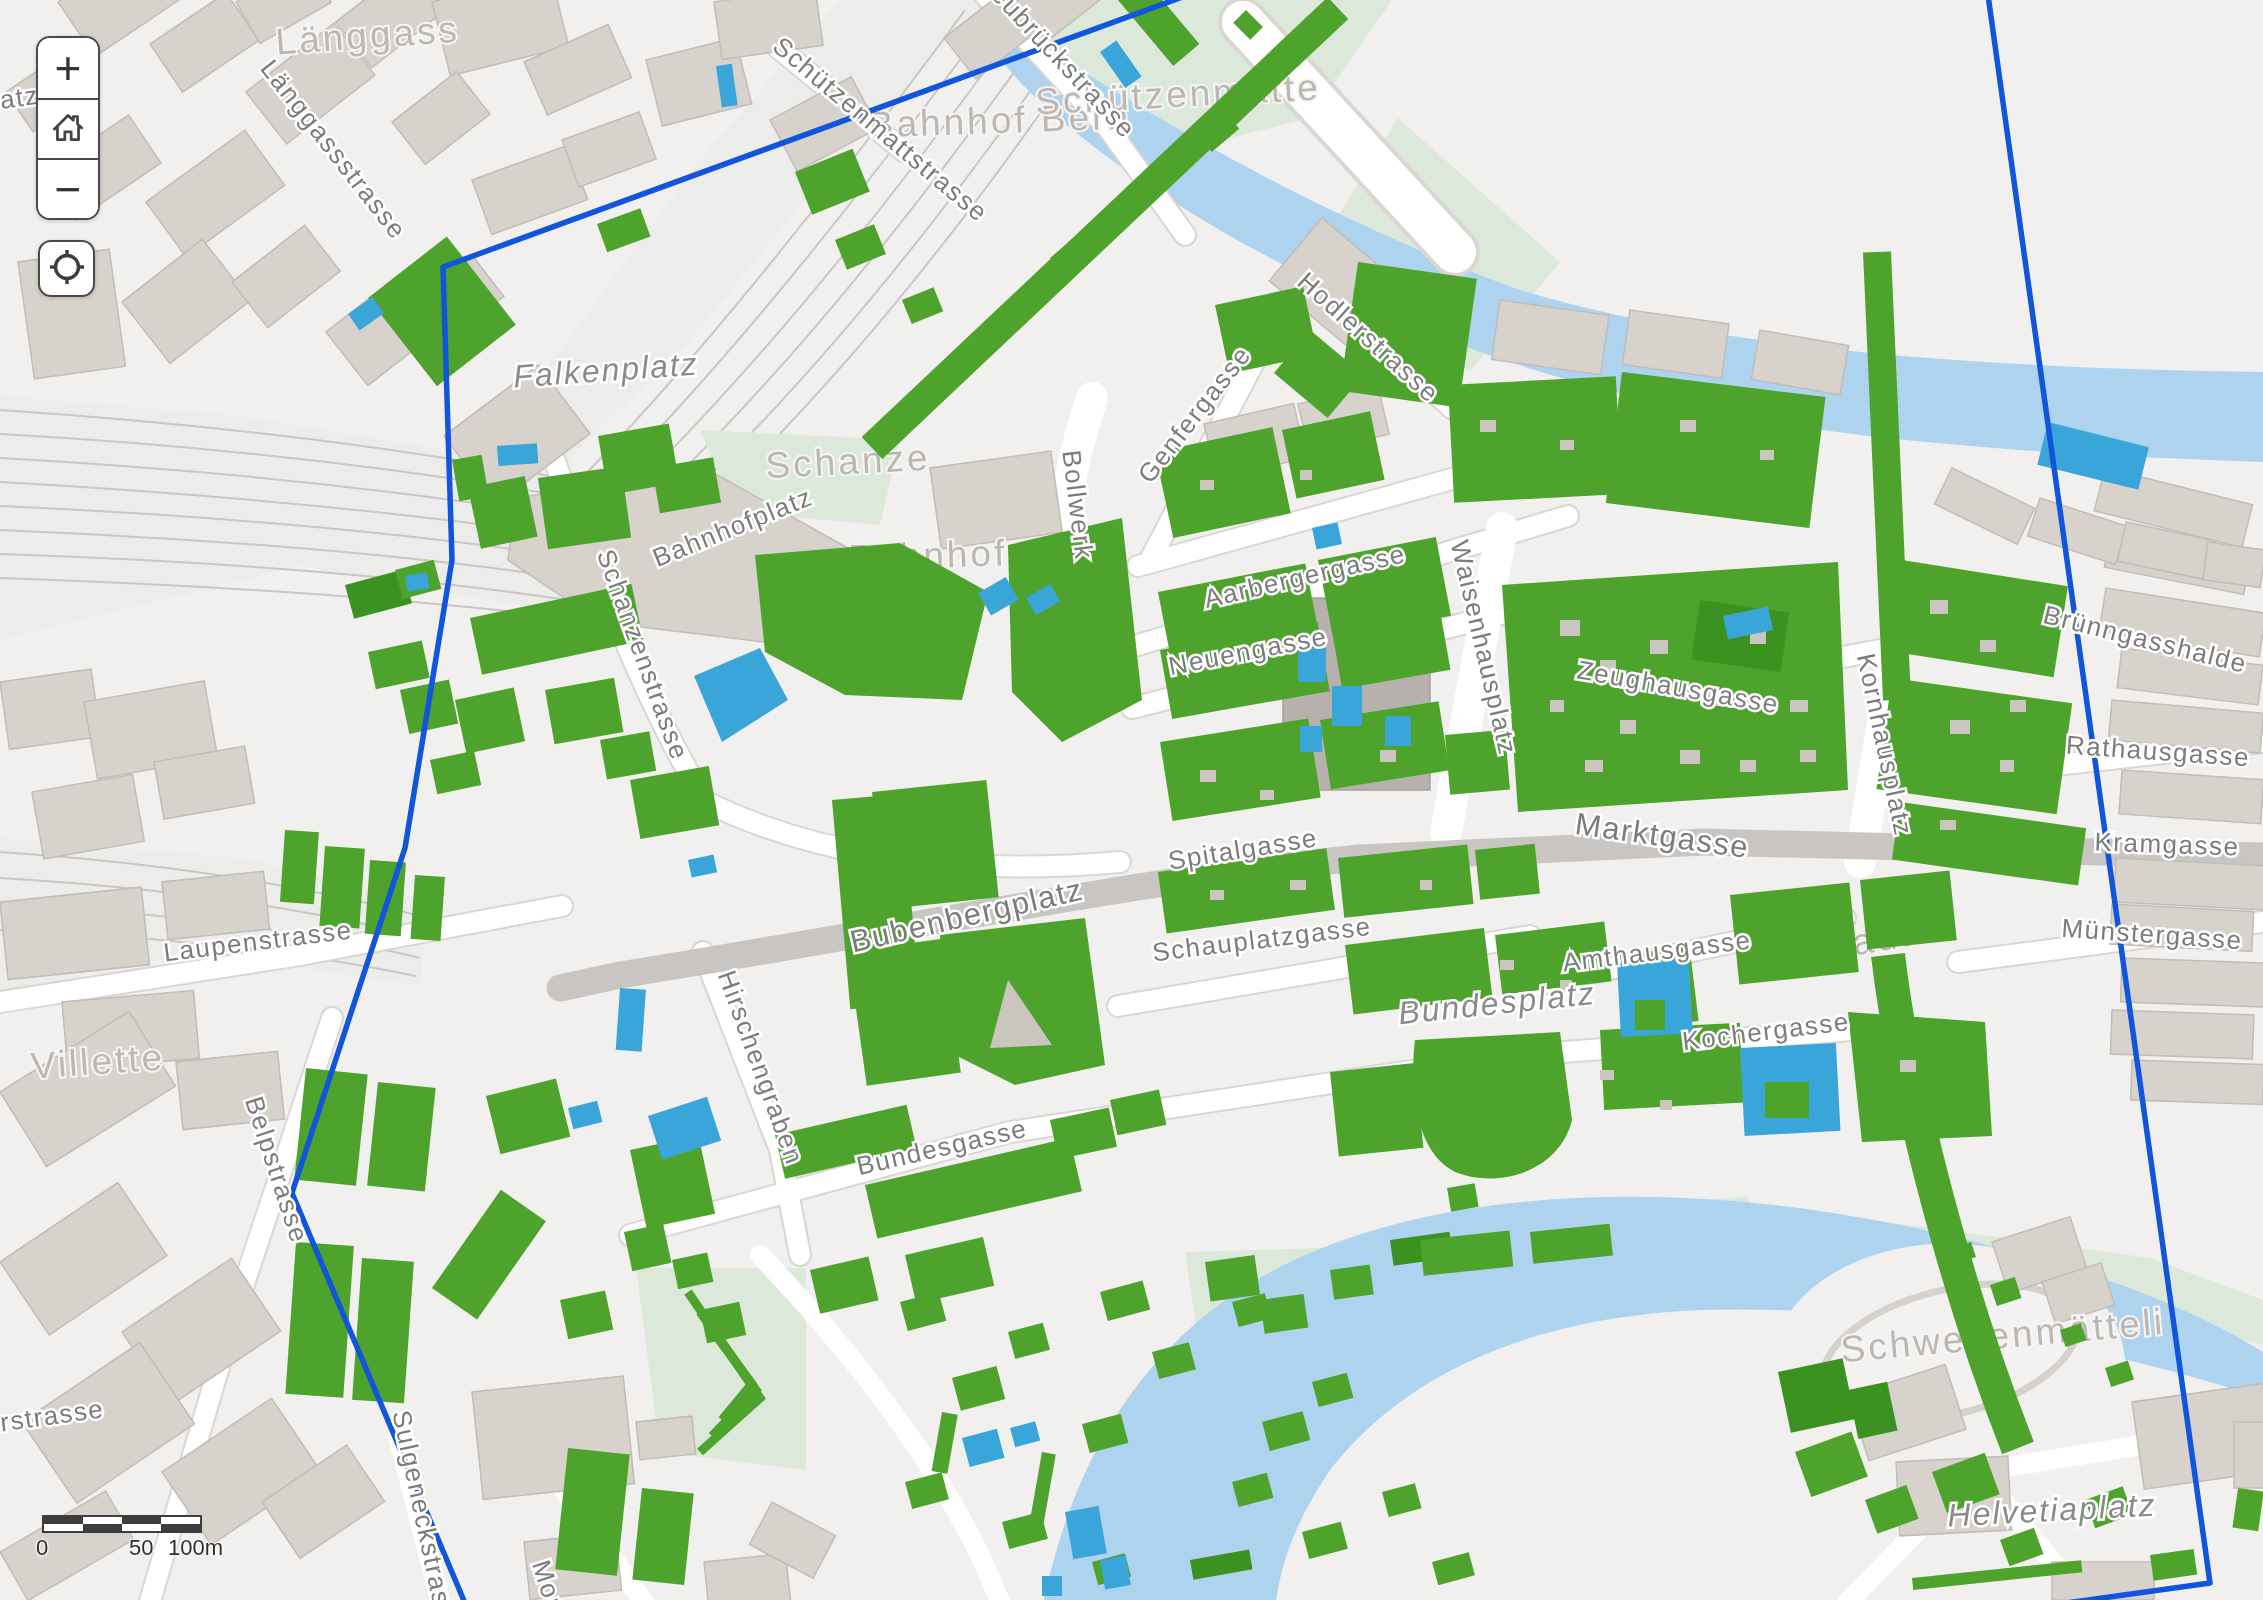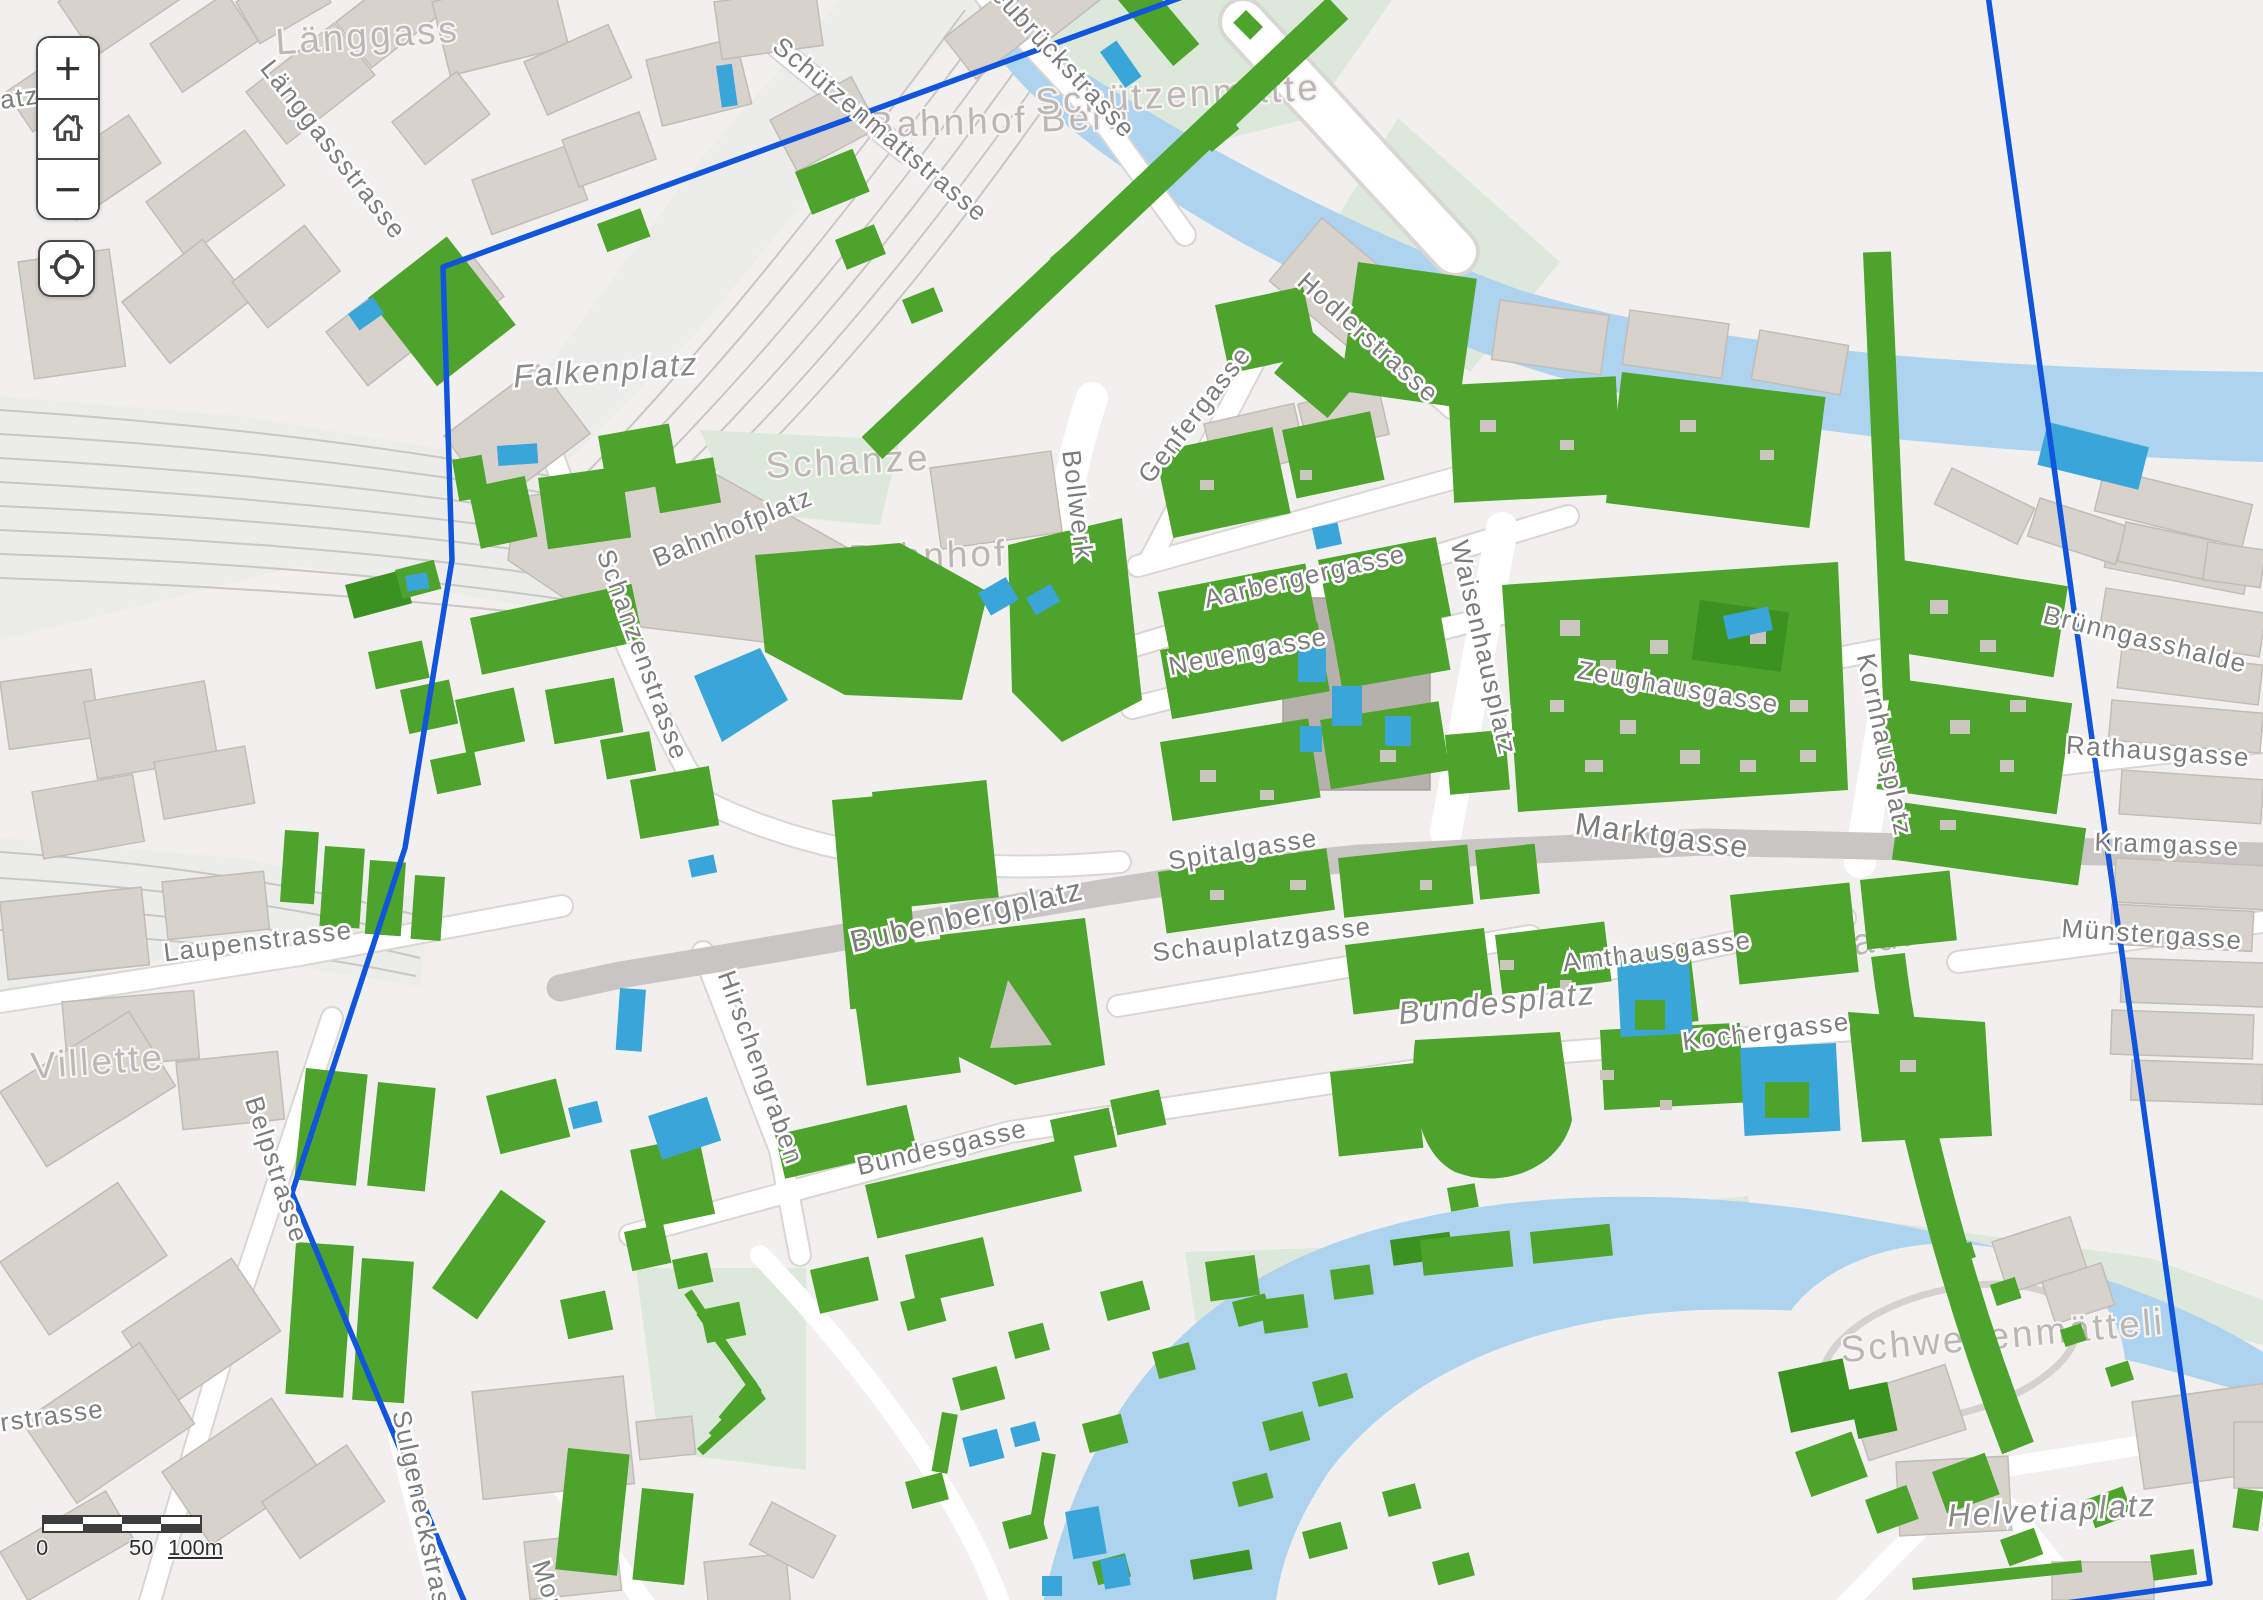--- a/index.html
+++ b/index.html
@@ -50,21 +50,21 @@
   
   .scalebar{position:absolute;left:42px;top:1515px;width:160px;}
   .scalebar-bar{width:156px;height:14px;border:2px solid #3d3d3d;display:grid;
     grid-template-columns:repeat(4,1fr);grid-template-rows:1fr 1fr;}
   .sb-d{background:#3d3d3d;}
   .sb-w{background:#ffffff;}
   .scalebar-labels{position:relative;height:26px;font-size:22px;color:#2e2e2e;
     text-shadow:0 0 3px #fff,0 0 3px #fff,0 0 3px #fff;}
   .sb0{position:absolute;left:-6px;top:2px;}
   .sb50{position:absolute;left:64px;top:2px;margin-left:23px;}
-  .sb100{position:absolute;left:126px;top:2px;text-decoration:underline;}
+  .sb100{position:absolute;left:126px;top:2px;}
 </style>
 </head>
 <body>
 
 <div id="viewport">
 <svg id="map-svg" width="2263" height="1600" viewBox="0 0 2263 1600">
 
   <rect x="0" y="0" width="2263" height="1600" class="land"></rect>
 
   <g>

